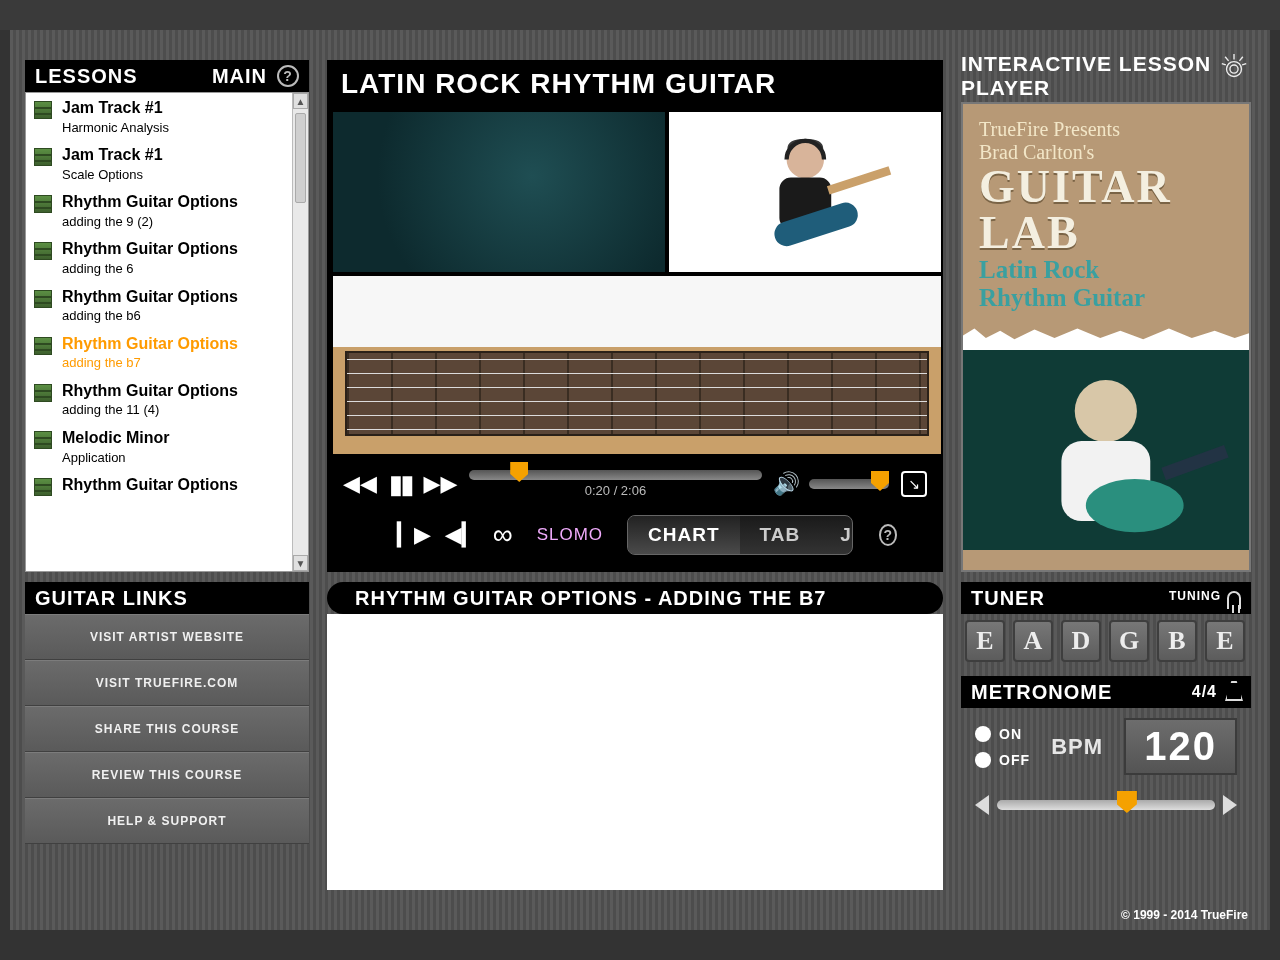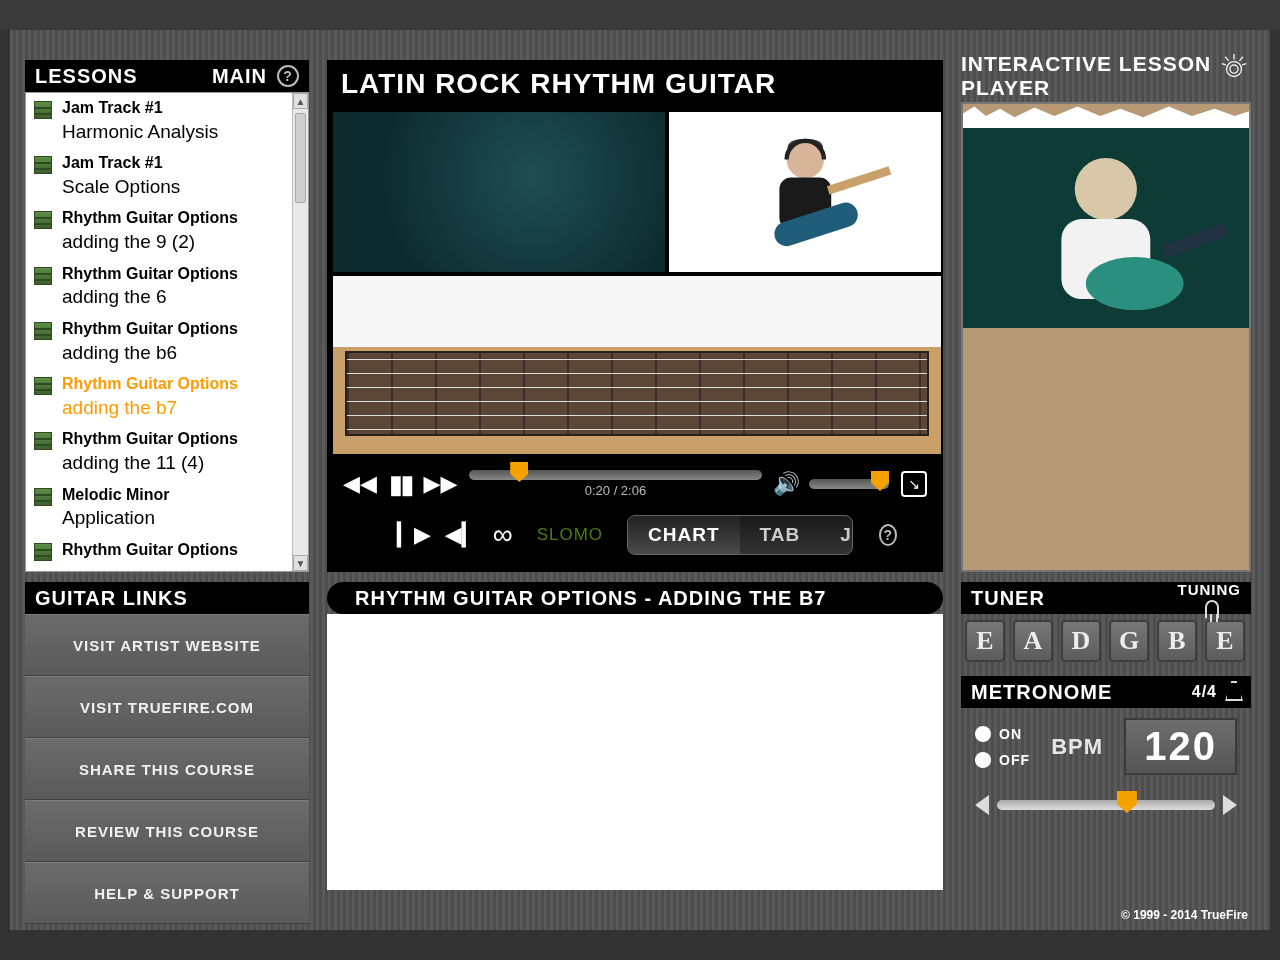--- a/index.html
+++ b/index.html
@@ -60,21 +60,21 @@
     position:absolute; inset:0 16px 0 0; overflow:hidden;
   }
   .lesson-item {
     padding: 4px 6px 4px 36px;
     position:relative;
     cursor:pointer;
     font-size:16px;
     line-height:1.35;
   }
   .lesson-item .title { font-weight:bold; }
-  .lesson-item .sub { font-weight:normal; font-size:19px; }
+  .lesson-item .sub { font-weight:normal; font-size:13px; }
   .lesson-item.active .title,
   .lesson-item.active .sub { color:#ff9b00; }
   .lesson-icon {
     position:absolute; left:8px; top:8px; width:18px; height:18px;
     background: linear-gradient(#5b8f43,#3d5f2d);
     border:1px solid #2e4a21;
   }
   .lesson-icon::before, .lesson-icon::after {
     content:""; position:absolute; left:0; right:0; height:2px; background:#2e4a21;
   }
@@ -160,21 +160,21 @@
     width:26px; height:26px; border:2px solid #fff; border-radius:4px;
     display:flex; align-items:center; justify-content:center; cursor:pointer;
   }
   .fs-btn::before { content:"↘"; font-size:14px; }
 
   .controls2 {
     position:absolute; left:6px; right:6px; bottom:10px; background:#000; height:54px;
     display:flex; align-items:center; gap:14px; padding:0 40px 0 64px;
   }
   .controls2 .icon { color:#fff; font-size:22px; cursor:pointer; }
-  .slomo { color:#4d7c0f; font-family:sans-serif; font-size:17px; letter-spacing:1px; margin-left:10px; margin-right:10px;}
+  .slomo { color:#f0abfc; font-family:sans-serif; font-size:17px; letter-spacing:1px; margin-left:10px; margin-right:10px;}
   .mode-tabs {
     display:flex; background:linear-gradient(#1a1a1a,#333); border-radius:8px; overflow:hidden;
     border:1px solid #666;
   }
   .mode-tab {
     padding:8px 20px; font-family:"Arial Narrow",Arial,sans-serif; font-weight:bold;
     font-stretch:condensed; letter-spacing:1px; font-size:19px; cursor:pointer; color:#ccc;
   }
   .mode-tab.active { color:#fff; background:linear-gradient(#222,#4a4a4a); }
   .mode-divider { width:1px; background:#555; }
@@ -207,25 +207,25 @@
     clip-path: polygon(0 40%, 4% 10%, 8% 50%, 13% 20%, 18% 55%, 25% 15%, 32% 50%, 40% 10%, 48% 50%, 55% 20%, 63% 55%, 72% 10%, 80% 50%, 88% 20%, 95% 50%, 100% 30%, 100% 100%, 0 100%);
   }
   .promo-bottom {
     background:#0f3b36; height:200px;
     display:flex; align-items:flex-end; justify-content:center;
   }
 
   
   .links { grid-column:1; grid-row:3; }
   .link-btn {
-    height:62px; display:flex; align-items:center; justify-content:center;
+    height:46px; display:flex; align-items:center; justify-content:center;
     background:linear-gradient(#6b6b6b,#5a5a5a);
     border-top:1px solid #7c7c7c; border-bottom:1px solid #404040;
     font-family:"Arial Narrow",Arial,sans-serif; font-weight:bold; font-stretch:condensed;
-    letter-spacing:1px; font-size:15px; color:#f0f0f0; cursor:pointer;
+    letter-spacing:1px; font-size:12px; color:#f0f0f0; cursor:pointer;
   }
 
   
   .chart { grid-column:2; grid-row:3; display:flex; flex-direction:column; }
   .chart-body { flex:1; background:#fff; }
 
   
   .right-bottom { grid-column:3; grid-row:3; display:flex; flex-direction:column; gap:10px; }
   .tuner-hdr { display:flex; align-items:center; justify-content:space-between; }
   .tuner-row { display:flex; gap:8px; padding:6px 4px 4px 4px; }
@@ -417,20 +417,28 @@
               <line x1="12" y1="10" x2="17" y2="16"></line>
           <line x1="38" y1="10" x2="33" y2="16"></line>
               <line x1="7" y1="20" x2="13" y2="22"></line>
           <line x1="43" y1="20" x2="37" y2="22"></line>
         </g>
           </svg>
       </span>
     </div>
 
     <div class="promo">
+      <div class="promo-top">
+        <div class="line1">TrueFire Presents</div>
+        <div class="line2">Brad Carlton's</div>
+        <div class="big">GUITAR</div>
+        <div class="big">LAB</div>
+        <div class="sub">Latin Rock</div>
+        <div class="sub">Rhythm Guitar</div>
+      </div>
       <div class="tear"></div>
       <div class="promo-bottom">
         <svg viewBox="0 0 200 180" width="88%" height="100%">
           <circle cx="100" cy="55" r="28" fill="#d8c7a8"></circle>
           <rect x="60" y="82" width="80" height="72" rx="18" fill="#f2f2f2"></rect>
           <ellipse cx="126" cy="140" rx="44" ry="24" fill="#2a8f7e"></ellipse>
           <rect x="150" y="106" width="60" height="12" fill="#234" transform="rotate(-20 150 106)"></rect>
         </svg>
       </div>
     </div>
@@ -453,21 +461,21 @@
       <div class="panel-header" style="justify-content:flex-start; padding-left:28px;border-radius:16px;">
         <span>RHYTHM GUITAR OPTIONS - ADDING THE B7</span>
       </div>
       <div class="chart-body"></div>
     </div>
 
     <div class="right-bottom">
       <div>
         <div class="panel-header tuner-hdr">
           <span>TUNER</span>
-          <span style="display:flex;align-items:center;font-size:15px;flex-direction:column;">
+          <span style="display:flex;font-size:12px;">
             <span>TUNING</span>
             <span class="tuning-icon"></span>
           </span>
         </div>
         <div class="tuner-row" id="tuner-row">
             <div class="tuner-key">E</div>
             <div class="tuner-key">A</div>
             <div class="tuner-key">D</div>
             <div class="tuner-key">G</div>
             <div class="tuner-key">B</div>

